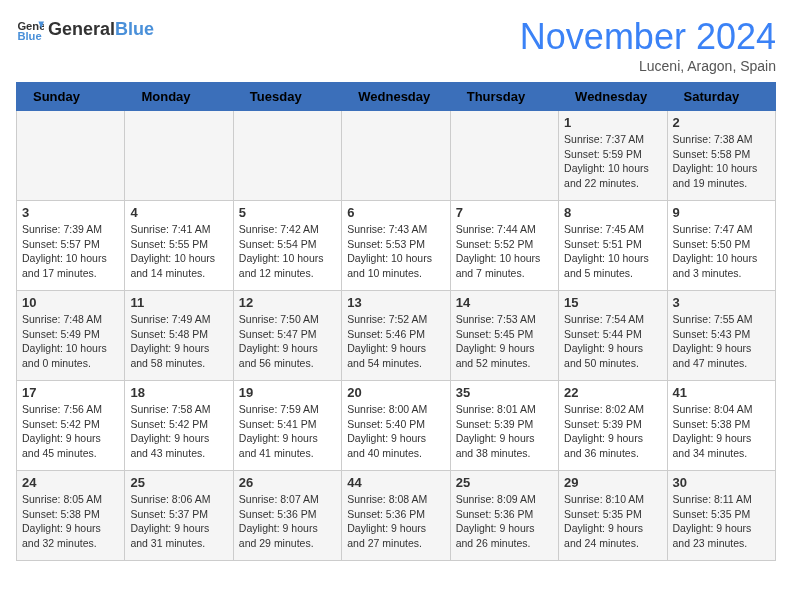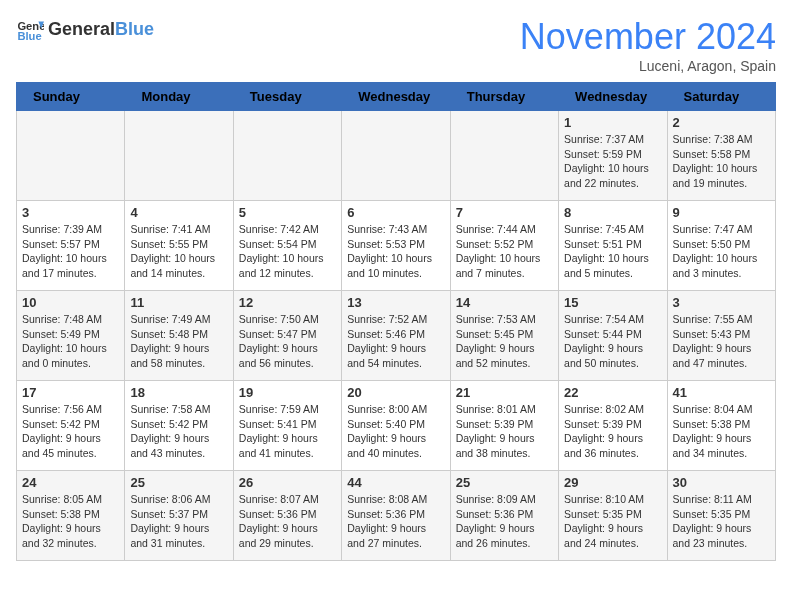--- a/index.html
+++ b/index.html
@@ -202,21 +202,21 @@
         </td>
         <td>
           <span class="day-num">19</span>
           <div class="day-info">Sunrise: 7:59 AM<br>Sunset: 5:41 PM<br>Daylight: 9 hours and 41 minutes.</div>
         </td>
         <td>
           <span class="day-num">20</span>
           <div class="day-info">Sunrise: 8:00 AM<br>Sunset: 5:40 PM<br>Daylight: 9 hours and 40 minutes.</div>
         </td>
         <td>
-          <span class="day-num">21</span>
+          <span class="day-num">35</span>
           <div class="day-info">Sunrise: 8:01 AM<br>Sunset: 5:39 PM<br>Daylight: 9 hours and 38 minutes.</div>
         </td>
         <td>
           <span class="day-num">22</span>
           <div class="day-info">Sunrise: 8:02 AM<br>Sunset: 5:39 PM<br>Daylight: 9 hours and 36 minutes.</div>
         </td>
         <td>
           <span class="day-num">41</span>
           <div class="day-info">Sunrise: 8:04 AM<br>Sunset: 5:38 PM<br>Daylight: 9 hours and 34 minutes.</div>
         </td>

